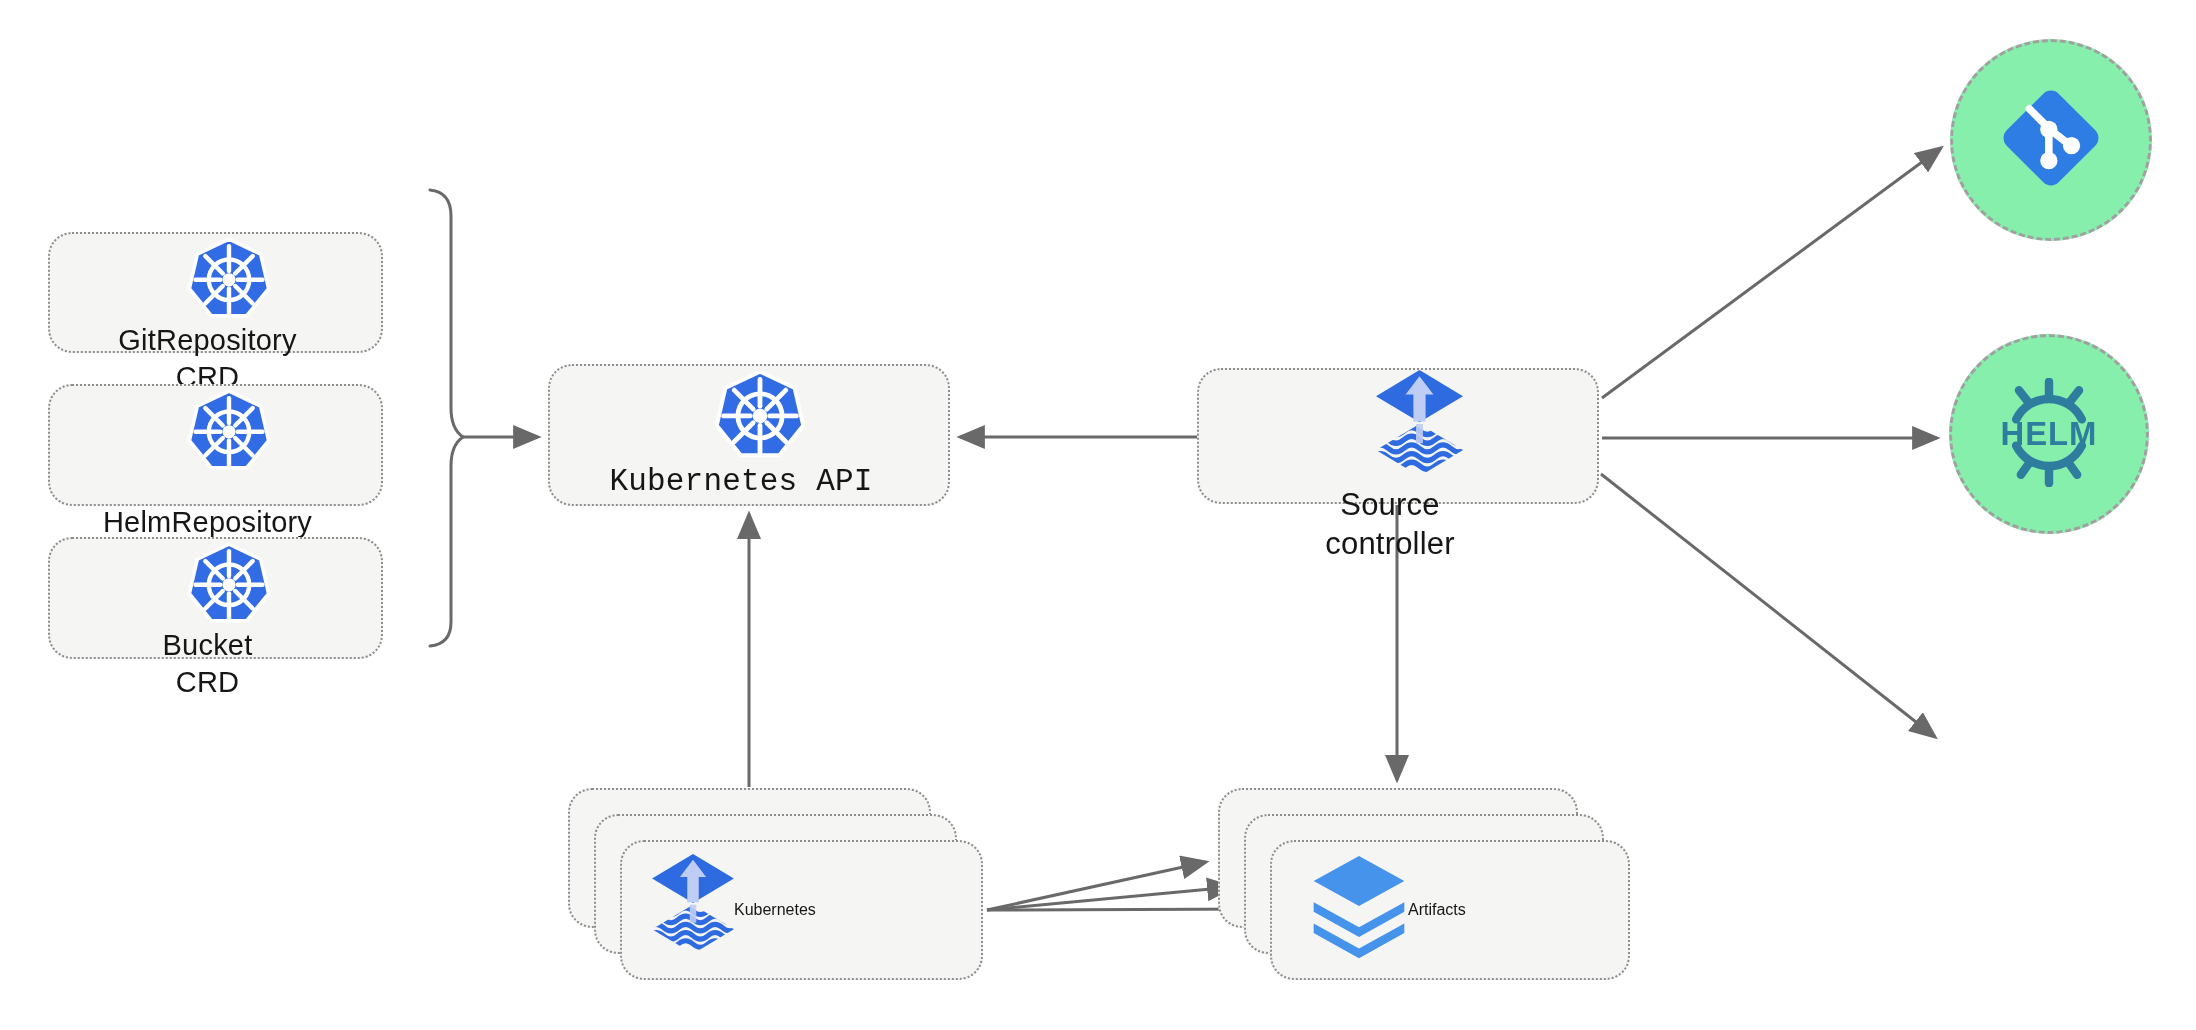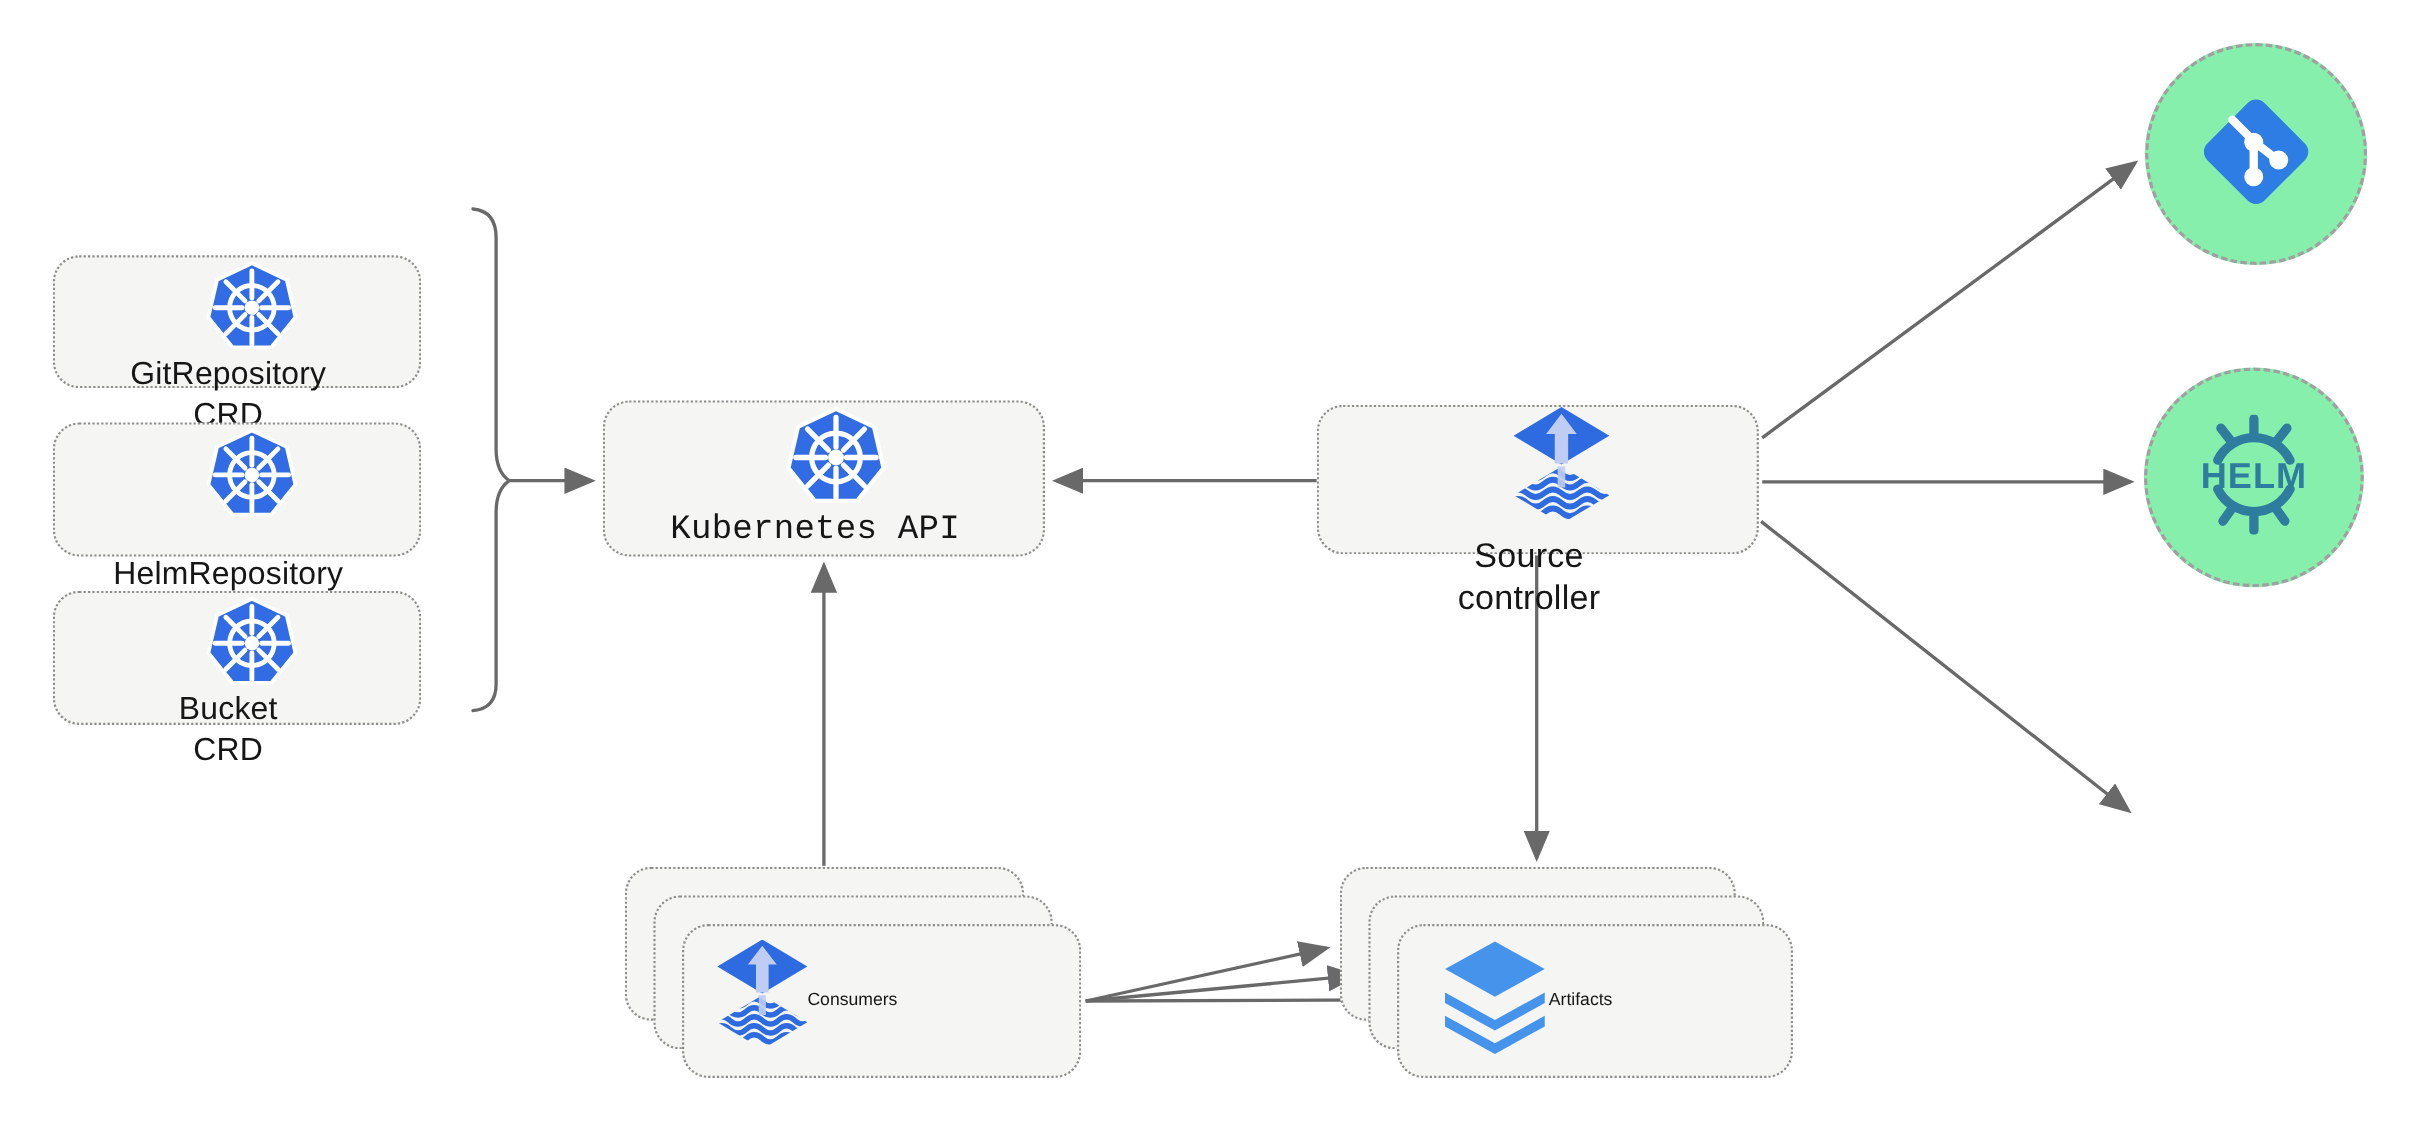--- a/index.html
+++ b/index.html
@@ -143,21 +143,21 @@
 
   <div class="stack" style="left:568px;top:788px;width:418px;height:193px;">
     <div class="layer" style="left:0;top:0;"></div>
     <div class="layer" style="left:26px;top:26px;"></div>
     <div class="layer front" style="left:52px;top:52px;">
       <span class="icon-wrap" style="margin-left:30px;">
         <svg width="82" height="108" viewBox="0 0 100 132">
             <use href="#flux-logo"></use>
           </svg>
       </span>
-      <div class="label">Consumers</div>
+      <div class="label">Kubernetes</div>
     </div>
   </div>
 
   <div class="stack" style="left:1218px;top:788px;width:414px;height:193px;">
     <div class="layer" style="left:0;top:0;width:360px;"></div>
     <div class="layer" style="left:26px;top:26px;width:360px;"></div>
     <div class="layer front" style="left:52px;top:52px;width:360px;">
       <span class="icon-wrap" style="margin-left:38px;">
         <svg width="98" height="108" viewBox="0 0 100 112">
           <g fill="#4593EA">

